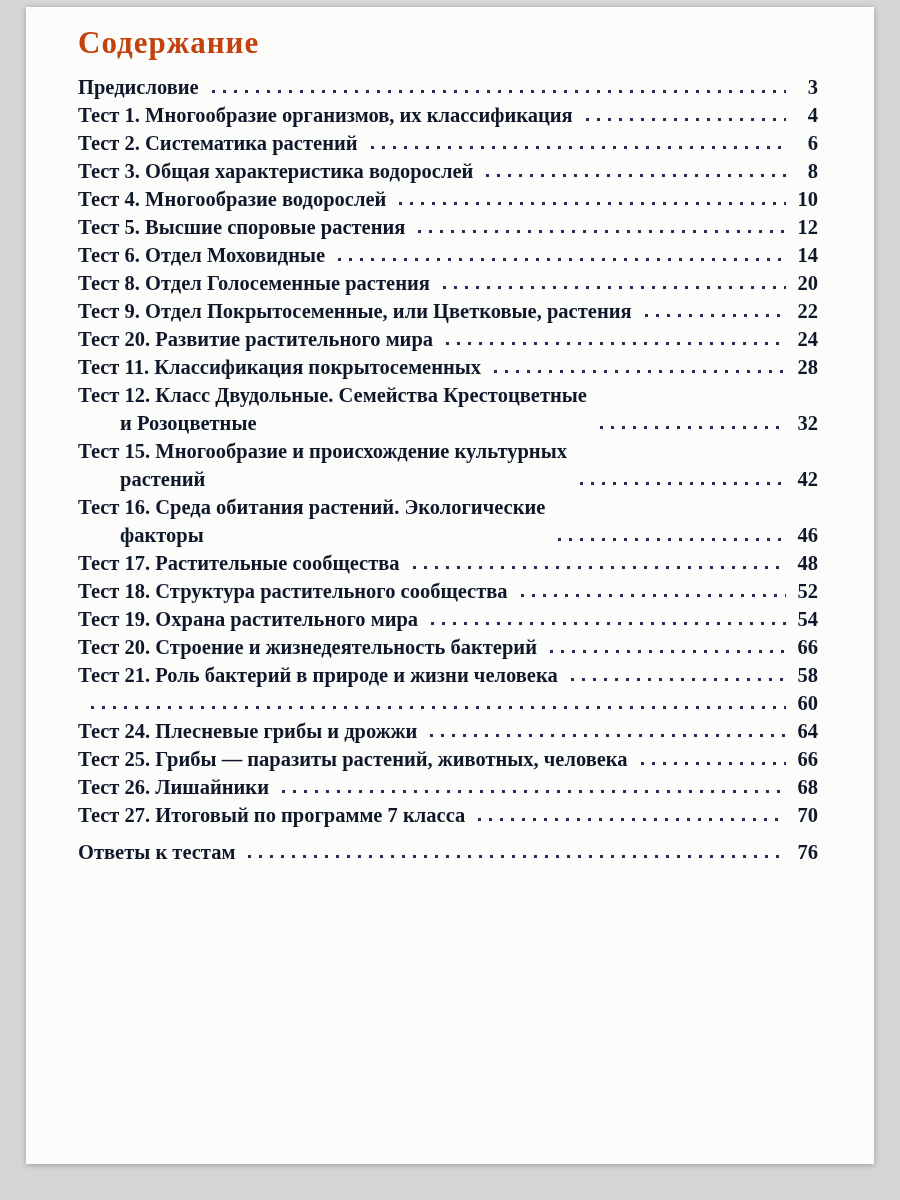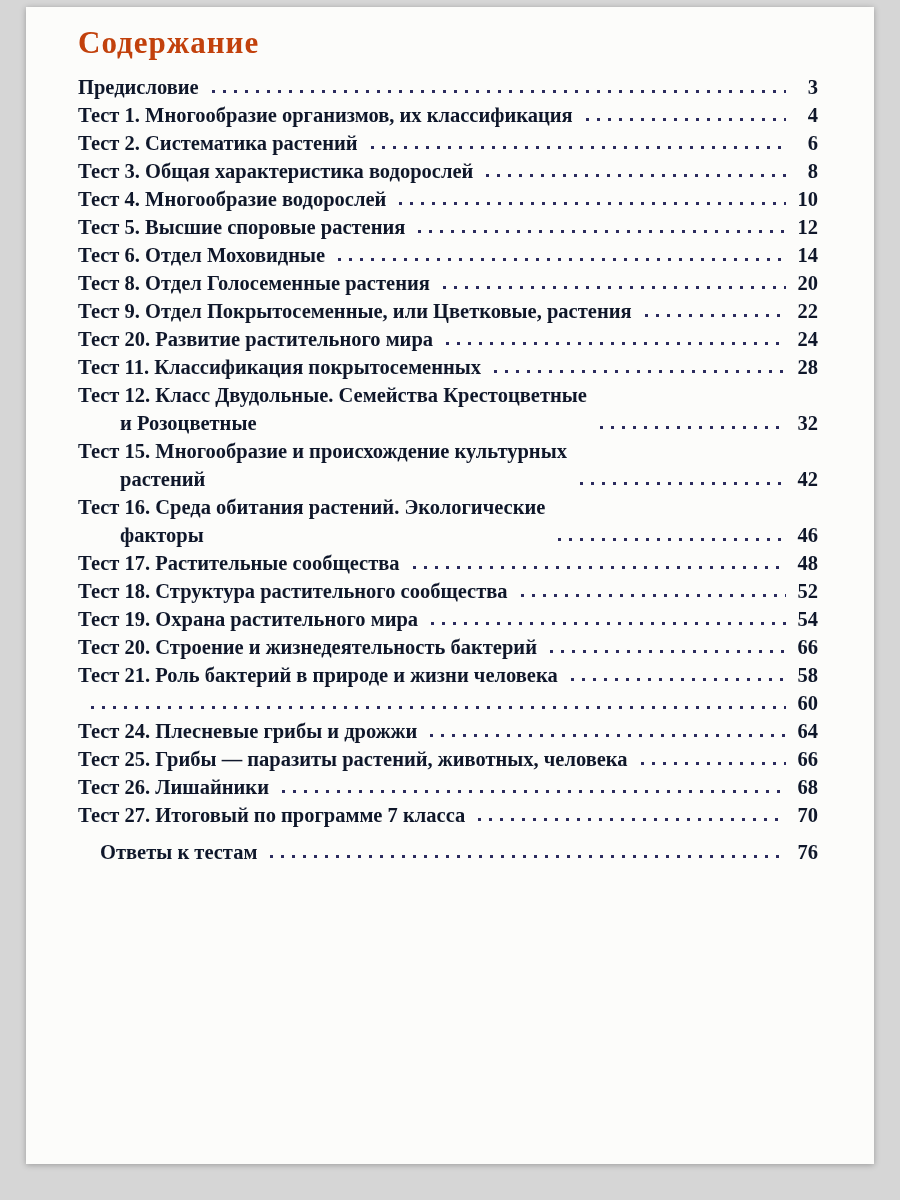--- a/index.html
+++ b/index.html
@@ -28,21 +28,21 @@
   .toc {
     font-size: 20.5px;
     font-weight: bold;
     color: #0f172a;
   }
   .entry {
     display: flex;
     align-items: flex-end;
     line-height: 28px;
   }
-  .entry.gap-before { margin-top: 9px; margin-left: 22px; }
+  .entry.gap-before { margin-top: 9px; }
   .label {
     white-space: pre-wrap;
     padding-left: 42px;
     text-indent: -42px;
     flex: 0 1 auto;
   }
   .leader {
     flex: 1 1 14px;
     min-width: 14px;
     height: 5px;

